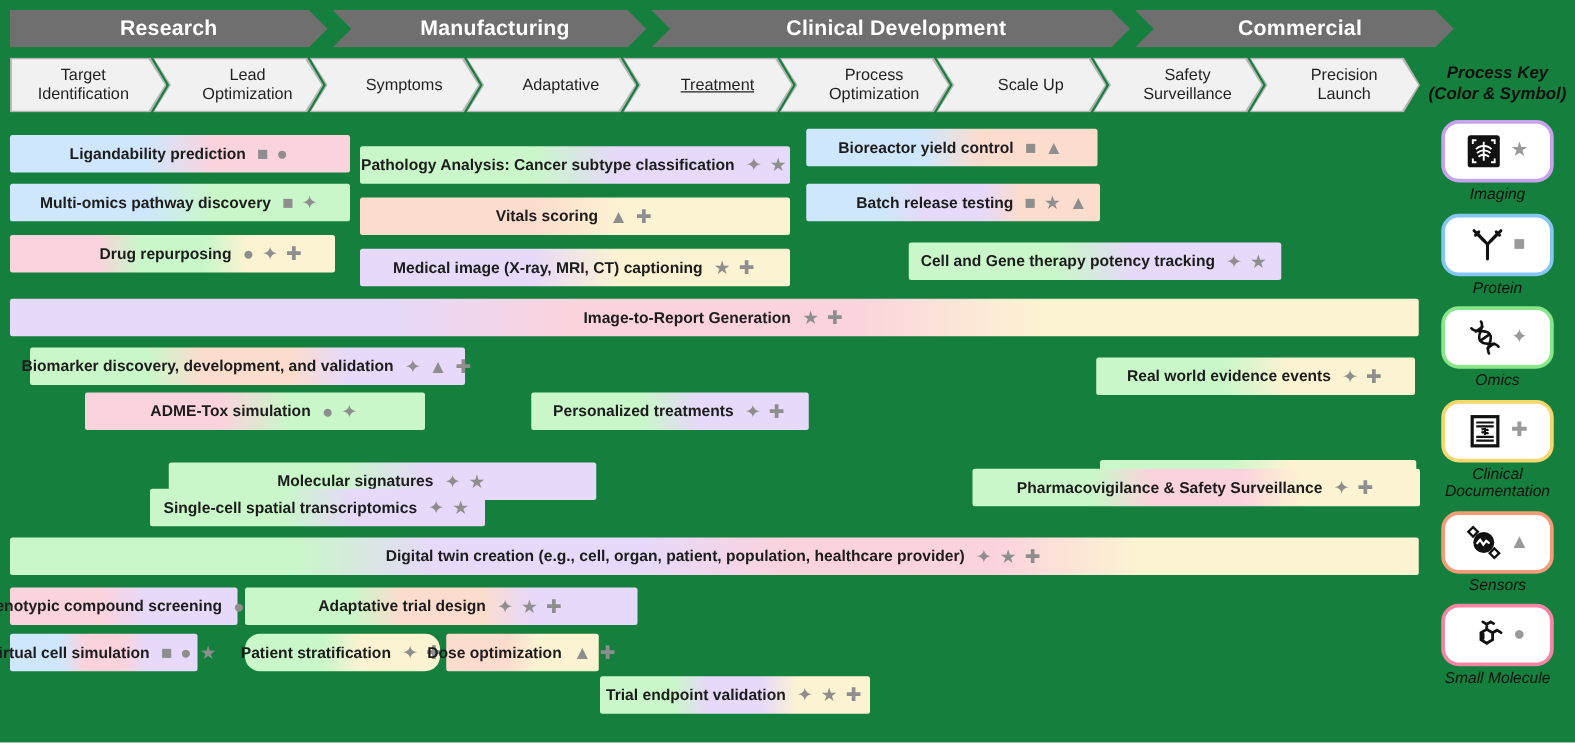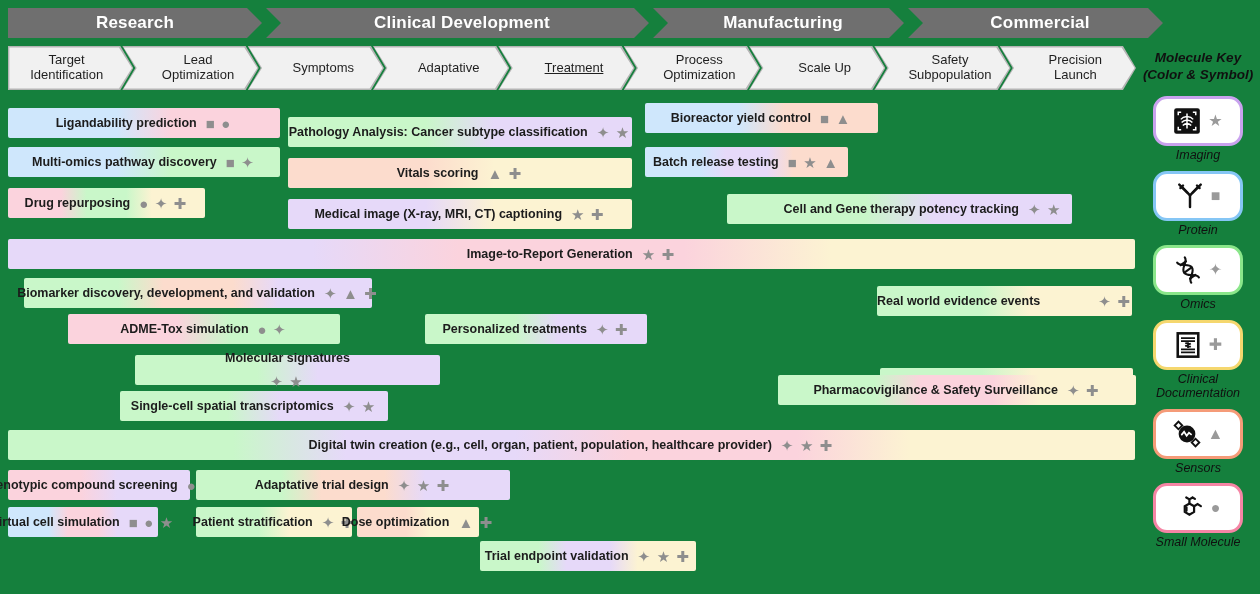--- a/index.html
+++ b/index.html
@@ -38,25 +38,25 @@
   .key-label{font-style:italic;font-size:12.5px;color:#101010;text-align:center;line-height:1.1;margin-top:3px;white-space:pre-line;}
 </style>
 </head>
 <body>
 
 <div class="canvas">
   <div class="stage-bar">
       <div class="stage-arrow first" style="flex: 0 0 254px;">
         <span>Research</span>
       </div>
+      <div class="stage-arrow" style="flex: 0 0 242px; padding-left: 9px;">
+        <span>Manufacturing</span>
+      </div>
       <div class="stage-arrow" style="flex: 0 0 374px; padding-left: 9px;">
         <span>Clinical Development</span>
-      </div>
-      <div class="stage-arrow" style="flex: 0 0 242px; padding-left: 9px;">
-        <span>Manufacturing</span>
       </div>
       <div class="stage-arrow" style="flex: 0 0 246px; padding-left: 9px;">
         <span>Commercial</span>
       </div>
     </div>
   <div class="substage-bar">
       <div class="chev cp-first" style="left: 0px; width: 125.333px;">
         <div class="chev-in cp-first"></div>
       </div>
       <div class="chev-label" style="left: 2px; width: 113.333px;">Target
@@ -84,21 +84,21 @@
       <div class="chev-label" style="left: 634.667px; width: 113.333px;">Process
 Optimization</div>
       <div class="chev cp-mid" style="left: 741px; width: 136.333px;">
         <div class="chev-in cp-mid"></div>
       </div>
       <div class="chev-label" style="left: 760px; width: 113.333px;">Scale Up</div>
       <div class="chev cp-mid" style="left: 866.333px; width: 136.333px;">
         <div class="chev-in cp-mid"></div>
       </div>
       <div class="chev-label" style="left: 885.333px; width: 113.333px;">Safety
-Subpopulation</div>
+Surveillance</div>
       <div class="chev cp-mid" style="left: 991.667px; width: 136.333px;">
         <div class="chev-in cp-mid"></div>
       </div>
       <div class="chev-label" style="left: 1010.67px; width: 113.333px;">Precision
 Launch</div>
     </div>
   <div class="bars-layer">
       <div class="bar" style="left: 8px; top: 108px; width: 272px; background: linear-gradient(90deg, rgb(207, 231, 252) 10%, rgb(207, 231, 252) 40%, rgb(251, 211, 221) 60%, rgb(251, 211, 221) 90%);">
         <span class="lbl">Ligandability prediction</span>
         <span class="syms" style="color: rgb(142, 142, 142);">■ ●</span>
@@ -108,65 +108,65 @@
         <span class="syms" style="color: rgb(142, 142, 142);">■ ▲</span>
       </div>
       <div class="bar" style="left: 288px; top: 117px; width: 344px; background: linear-gradient(90deg, rgb(201, 247, 201) 10%, rgb(201, 247, 201) 40%, rgb(230, 217, 249) 60%, rgb(230, 217, 249) 90%);">
         <span class="lbl">Pathology Analysis: Cancer subtype classification</span>
         <span class="syms" style="color: rgb(142, 142, 142);">✦ ★</span>
       </div>
       <div class="bar" style="left: 8px; top: 147px; width: 272px; background: linear-gradient(90deg, rgb(207, 231, 252) 10%, rgb(207, 231, 252) 40%, rgb(201, 247, 201) 60%, rgb(201, 247, 201) 90%);">
         <span class="lbl">Multi-omics pathway discovery</span>
         <span class="syms" style="color: rgb(142, 142, 142);">■ ✦</span>
       </div>
-      <div class="bar" style="left: 645px; top: 147px; width: 203px; background: linear-gradient(90deg, rgb(207, 231, 252) 7%, rgb(207, 231, 252) 27%, rgb(230, 217, 249) 40%, rgb(230, 217, 249) 60%, rgb(252, 220, 205) 73%, rgb(252, 220, 205) 93%);">
+      <div class="bar" style="left: 645px; top: 147px; width: 203px; background: linear-gradient(90deg, rgb(207, 231, 252) 7%, rgb(207, 231, 252) 27%, rgb(230, 217, 249) 40%, rgb(230, 217, 249) 60%, rgb(252, 220, 205) 73%, rgb(252, 220, 205) 93%); padding-left: 32px;">
         <span class="lbl">Batch release testing</span>
         <span class="syms" style="color: rgb(142, 142, 142);">■ ★ ▲</span>
       </div>
       <div class="bar" style="left: 288px; top: 158px; width: 344px; background: linear-gradient(90deg, rgb(252, 220, 205) 10%, rgb(252, 220, 205) 40%, rgb(252, 243, 210) 60%, rgb(252, 243, 210) 90%);">
         <span class="lbl">Vitals scoring</span>
         <span class="syms" style="color: rgb(142, 142, 142);">▲ ✚</span>
       </div>
-      <div class="bar" style="left: 8px; top: 188px; width: 197px; background: linear-gradient(90deg, rgb(251, 211, 221) 7%, rgb(251, 211, 221) 27%, rgb(201, 247, 201) 40%, rgb(201, 247, 201) 60%, rgb(252, 243, 210) 73%, rgb(252, 243, 210) 93%);">
+      <div class="bar" style="left: 8px; top: 188px; width: 213px; background: linear-gradient(90deg, rgb(251, 211, 221) 7%, rgb(251, 211, 221) 27%, rgb(201, 247, 201) 40%, rgb(201, 247, 201) 60%, rgb(252, 243, 210) 73%, rgb(252, 243, 210) 93%); padding-left: 47px;">
         <span class="lbl">Drug repurposing</span>
         <span class="syms" style="color: rgb(142, 142, 142);">● ✦ ✚</span>
       </div>
-      <div class="bar" style="left: 727px; top: 194px; width: 298px; background: linear-gradient(90deg, rgb(201, 247, 201) 10%, rgb(201, 247, 201) 40%, rgb(230, 217, 249) 60%, rgb(230, 217, 249) 90%); padding-left: 47px;">
+      <div class="bar" style="left: 727px; top: 194px; width: 298px; background: linear-gradient(90deg, rgb(201, 247, 201) 10%, rgb(201, 247, 201) 40%, rgb(230, 217, 249) 60%, rgb(230, 217, 249) 90%);">
         <span class="lbl">Cell and Gene therapy potency tracking</span>
         <span class="syms" style="color: rgb(142, 142, 142);">✦ ★</span>
       </div>
       <div class="bar" style="left: 288px; top: 199px; width: 344px; background: linear-gradient(90deg, rgb(230, 217, 249) 10%, rgb(230, 217, 249) 40%, rgb(252, 243, 210) 60%, rgb(252, 243, 210) 90%);">
         <span class="lbl">Medical image (X-ray, MRI, CT) captioning</span>
         <span class="syms" style="color: rgb(142, 142, 142);">★ ✚</span>
       </div>
       <div class="bar" style="left: 8px; top: 239px; width: 1127px; background: linear-gradient(90deg, rgb(230, 217, 249) 7%, rgb(230, 217, 249) 27%, rgb(251, 211, 221) 40%, rgb(251, 211, 221) 60%, rgb(252, 243, 210) 73%, rgb(252, 243, 210) 93%);">
         <span class="lbl">Image-to-Report Generation</span>
         <span class="syms" style="color: rgb(142, 142, 142);">★ ✚</span>
       </div>
       <div class="bar" style="left: 24px; top: 278px; width: 348px; background: linear-gradient(90deg, rgb(201, 247, 201) 7%, rgb(201, 247, 201) 27%, rgb(252, 220, 205) 40%, rgb(252, 220, 205) 60%, rgb(230, 217, 249) 73%, rgb(230, 217, 249) 93%);">
         <span class="lbl">Biomarker discovery, development, and validation</span>
         <span class="syms" style="color: rgb(142, 142, 142);">✦ ▲ ✚</span>
       </div>
-      <div class="bar" style="left: 877px; top: 286px; width: 255px; background: linear-gradient(90deg, rgb(201, 247, 201) 10%, rgb(201, 247, 201) 40%, rgb(252, 243, 210) 60%, rgb(252, 243, 210) 90%); justify-content: space-between;">
+      <div class="bar" style="left: 877px; top: 286px; width: 255px; background: linear-gradient(90deg, rgb(201, 247, 201) 10%, rgb(201, 247, 201) 40%, rgb(252, 243, 210) 60%, rgb(252, 243, 210) 90%);">
         <span class="lbl">Real world evidence events</span>
         <span class="syms" style="color: rgb(142, 142, 142);">✦ ✚</span>
       </div>
       <div class="bar" style="left: 68px; top: 314px; width: 272px; background: linear-gradient(90deg, rgb(251, 211, 221) 10%, rgb(251, 211, 221) 40%, rgb(201, 247, 201) 60%, rgb(201, 247, 201) 90%);">
         <span class="lbl">ADME-Tox simulation</span>
         <span class="syms" style="color: rgb(142, 142, 142);">● ✦</span>
       </div>
       <div class="bar" style="left: 425px; top: 314px; width: 222px; background: linear-gradient(90deg, rgb(201, 247, 201) 10%, rgb(201, 247, 201) 40%, rgb(230, 217, 249) 60%, rgb(230, 217, 249) 90%);">
         <span class="lbl">Personalized treatments</span>
         <span class="syms" style="color: rgb(142, 142, 142);">✦ ✚</span>
       </div>
       <div class="bar" style="left: 880px; top: 333px; width: 253px; background: linear-gradient(90deg, rgb(201, 247, 201) 10%, rgb(201, 247, 201) 40%, rgb(252, 243, 210) 60%, rgb(252, 243, 210) 90%); margin-top: 35px;">
         <span class="lbl">Subpopulation segmentation</span>
         <span class="syms" style="color: rgb(142, 142, 142);">✦ ✚</span>
       </div>
-      <div class="bar" style="left: 135px; top: 355px; width: 305px; background: linear-gradient(90deg, rgb(201, 247, 201) 10%, rgb(201, 247, 201) 40%, rgb(230, 217, 249) 60%, rgb(230, 217, 249) 90%); flex-direction: column;">
+      <div class="bar" style="left: 135px; top: 370px; width: 342px; background: linear-gradient(90deg, rgb(201, 247, 201) 10%, rgb(201, 247, 201) 40%, rgb(230, 217, 249) 60%, rgb(230, 217, 249) 90%);">
         <span class="lbl">Molecular signatures</span>
         <span class="syms" style="color: rgb(142, 142, 142);">✦ ★</span>
       </div>
       <div class="bar" style="left: 778px; top: 375px; width: 358px; background: linear-gradient(90deg, rgb(201, 247, 201) 7%, rgb(201, 247, 201) 27%, rgb(251, 211, 221) 40%, rgb(251, 211, 221) 60%, rgb(252, 243, 210) 73%, rgb(252, 243, 210) 93%);">
         <span class="lbl">Pharmacovigilance &amp; Safety Surveillance</span>
         <span class="syms" style="color: rgb(142, 142, 142);">✦ ✚</span>
       </div>
       <div class="bar" style="left: 120px; top: 391px; width: 268px; background: linear-gradient(90deg, rgb(201, 247, 201) 10%, rgb(201, 247, 201) 40%, rgb(230, 217, 249) 60%, rgb(230, 217, 249) 90%);">
         <span class="lbl">Single-cell spatial transcriptomics</span>
         <span class="syms" style="color: rgb(142, 142, 142);">✦ ★</span>
@@ -180,37 +180,37 @@
         <span class="syms" style="color: rgb(142, 142, 142);">● ★</span>
       </div>
       <div class="bar" style="left: 196px; top: 470px; width: 314px; background: linear-gradient(90deg, rgb(201, 247, 201) 7%, rgb(201, 247, 201) 27%, rgb(252, 220, 205) 40%, rgb(252, 220, 205) 60%, rgb(230, 217, 249) 73%, rgb(230, 217, 249) 93%);">
         <span class="lbl">Adaptative trial design</span>
         <span class="syms" style="color: rgb(142, 142, 142);">✦ ★ ✚</span>
       </div>
       <div class="bar" style="left: 8px; top: 507px; width: 150px; background: linear-gradient(90deg, rgb(207, 231, 252) 7%, rgb(207, 231, 252) 27%, rgb(251, 211, 221) 40%, rgb(251, 211, 221) 60%, rgb(230, 217, 249) 73%, rgb(230, 217, 249) 93%);">
         <span class="lbl">Virtual cell simulation</span>
         <span class="syms" style="color: rgb(142, 142, 142);">■ ● ★</span>
       </div>
-      <div class="bar" style="left: 196px; top: 507px; width: 156px; background: linear-gradient(90deg, rgb(201, 247, 201) 10%, rgb(201, 247, 201) 40%, rgb(252, 243, 210) 60%, rgb(252, 243, 210) 90%);">
+      <div class="bar" style="left: 196px; top: 507px; width: 156px; background: linear-gradient(90deg, rgb(201, 247, 201) 10%, rgb(201, 247, 201) 40%, rgb(252, 243, 210) 60%, rgb(252, 243, 210) 90%); border-radius: 12px;">
         <span class="lbl">Patient stratification</span>
         <span class="syms" style="color: rgb(142, 142, 142);">✦ ✚</span>
       </div>
       <div class="bar" style="left: 357px; top: 507px; width: 122px; background: linear-gradient(90deg, rgb(252, 220, 205) 10%, rgb(252, 220, 205) 40%, rgb(252, 243, 210) 60%, rgb(252, 243, 210) 90%);">
         <span class="lbl">Dose optimization</span>
         <span class="syms" style="color: rgb(142, 142, 142);">▲ ✚</span>
       </div>
       <div class="bar" style="left: 432px; top: 541px; width: 216px; background: linear-gradient(90deg, rgb(201, 247, 201) 7%, rgb(201, 247, 201) 27%, rgb(230, 217, 249) 40%, rgb(230, 217, 249) 60%, rgb(252, 243, 210) 73%, rgb(252, 243, 210) 93%); margin-left: 48px;">
         <span class="lbl">Trial endpoint validation</span>
         <span class="syms" style="color: rgb(142, 142, 142);">✦ ★ ✚</span>
       </div>
     </div>
 
   <div class="key">
     <div class="key-title">
-      <div>Molecule Key</div>
+      <div>Process Key</div>
       <div>(Color &amp; Symbol)</div>
     </div>
     <div id="key-list">
         <div class="key-entry">
           <div class="key-box" style="border-color: rgb(201, 162, 238);">
             <span>
               <svg width="28" height="28" viewBox="0 0 24 24">
                 <rect x="1" y="1" width="22" height="22" rx="2" fill="#111"></rect>
                 <g stroke="#fff" stroke-width="1.3" fill="none">
                   <path d="M4.5 7V4.5H7M17 4.5h2.5V7M4.5 17v2.5H7M19.5 17v2.5H17"></path>

